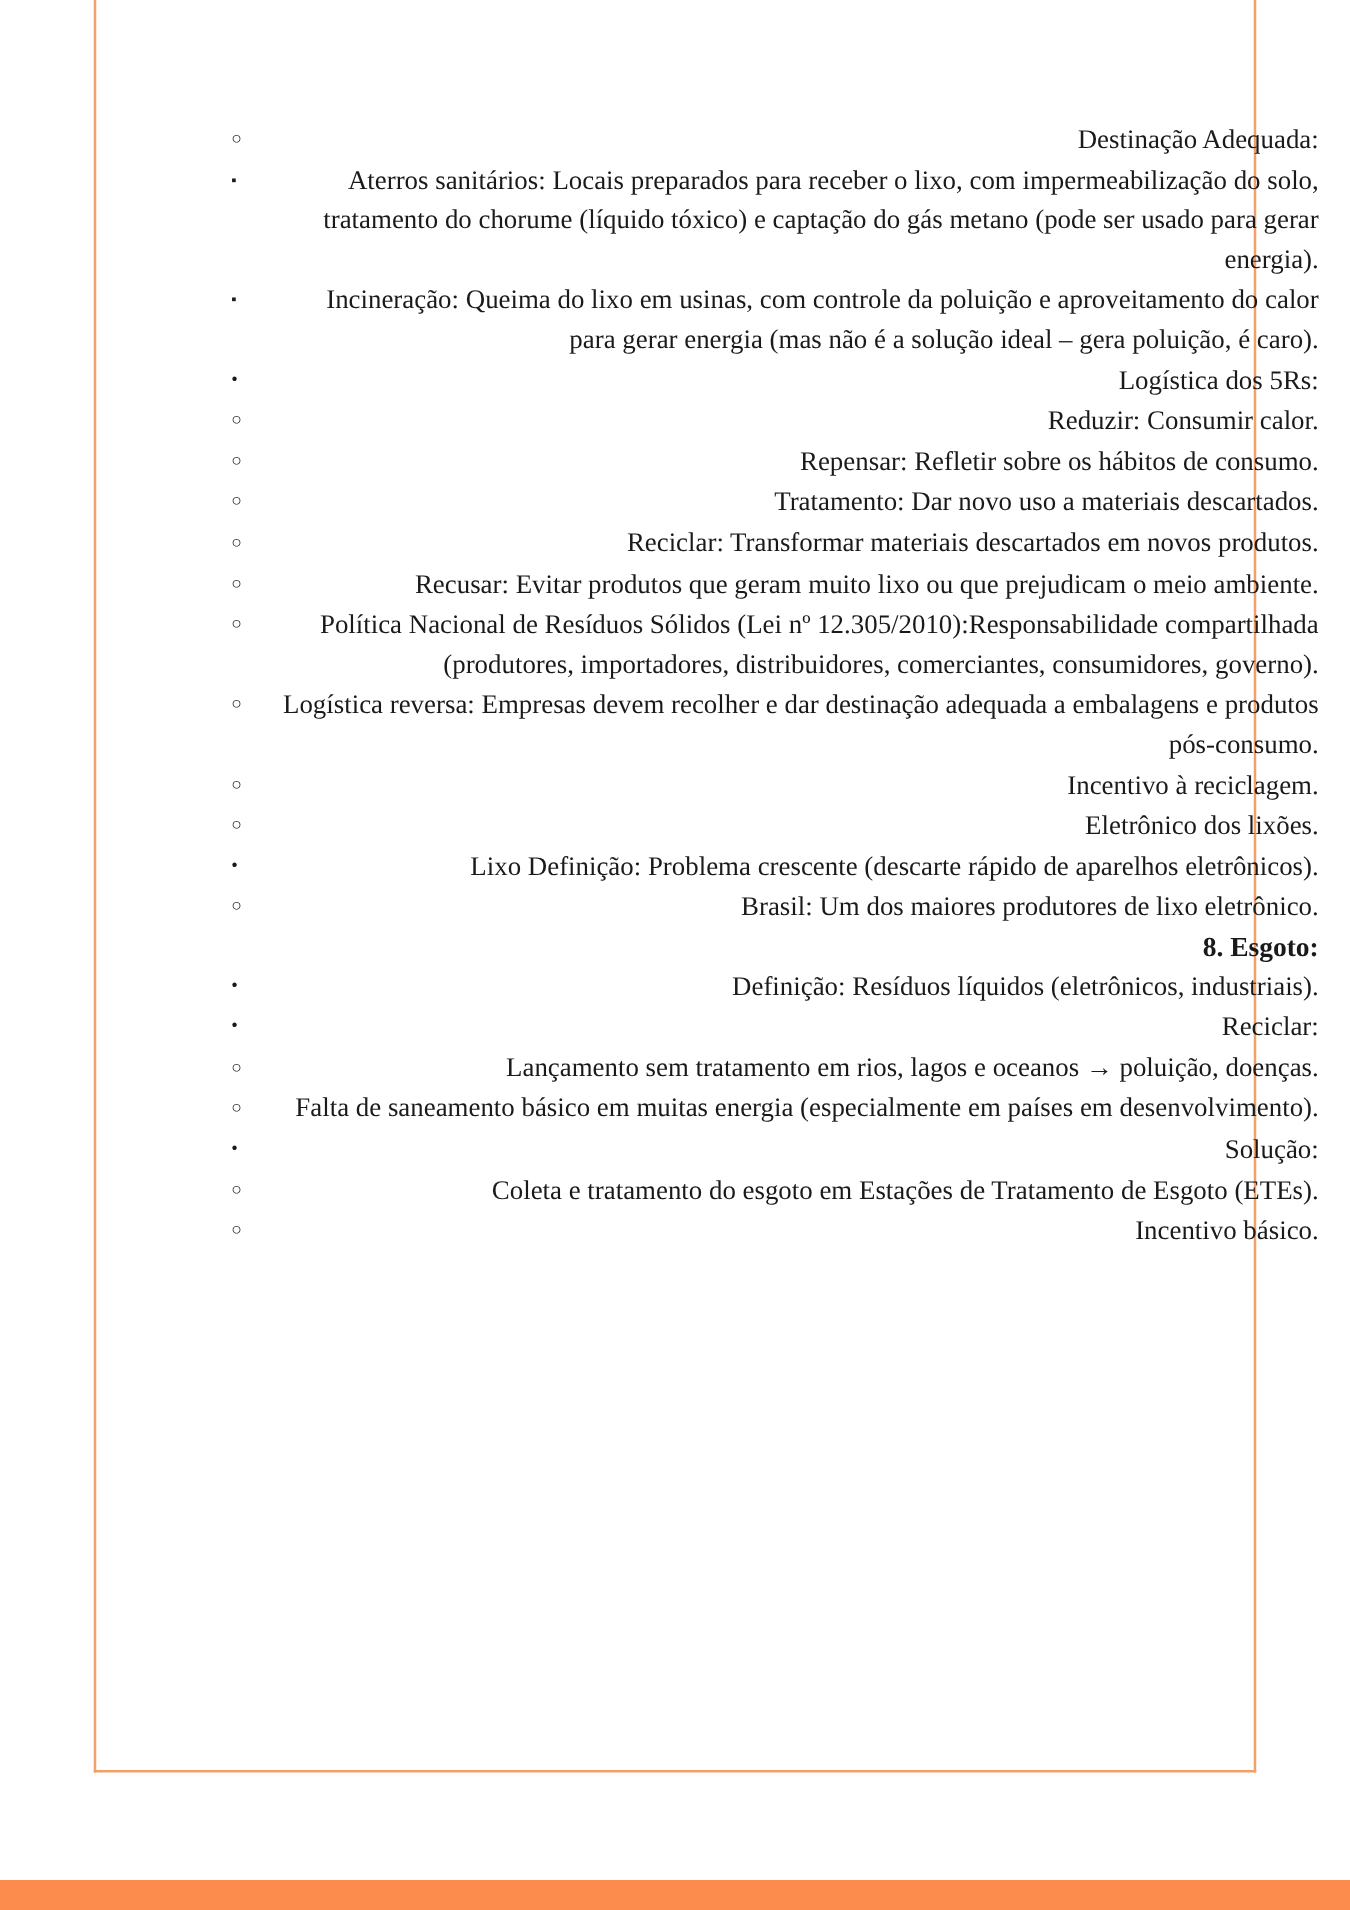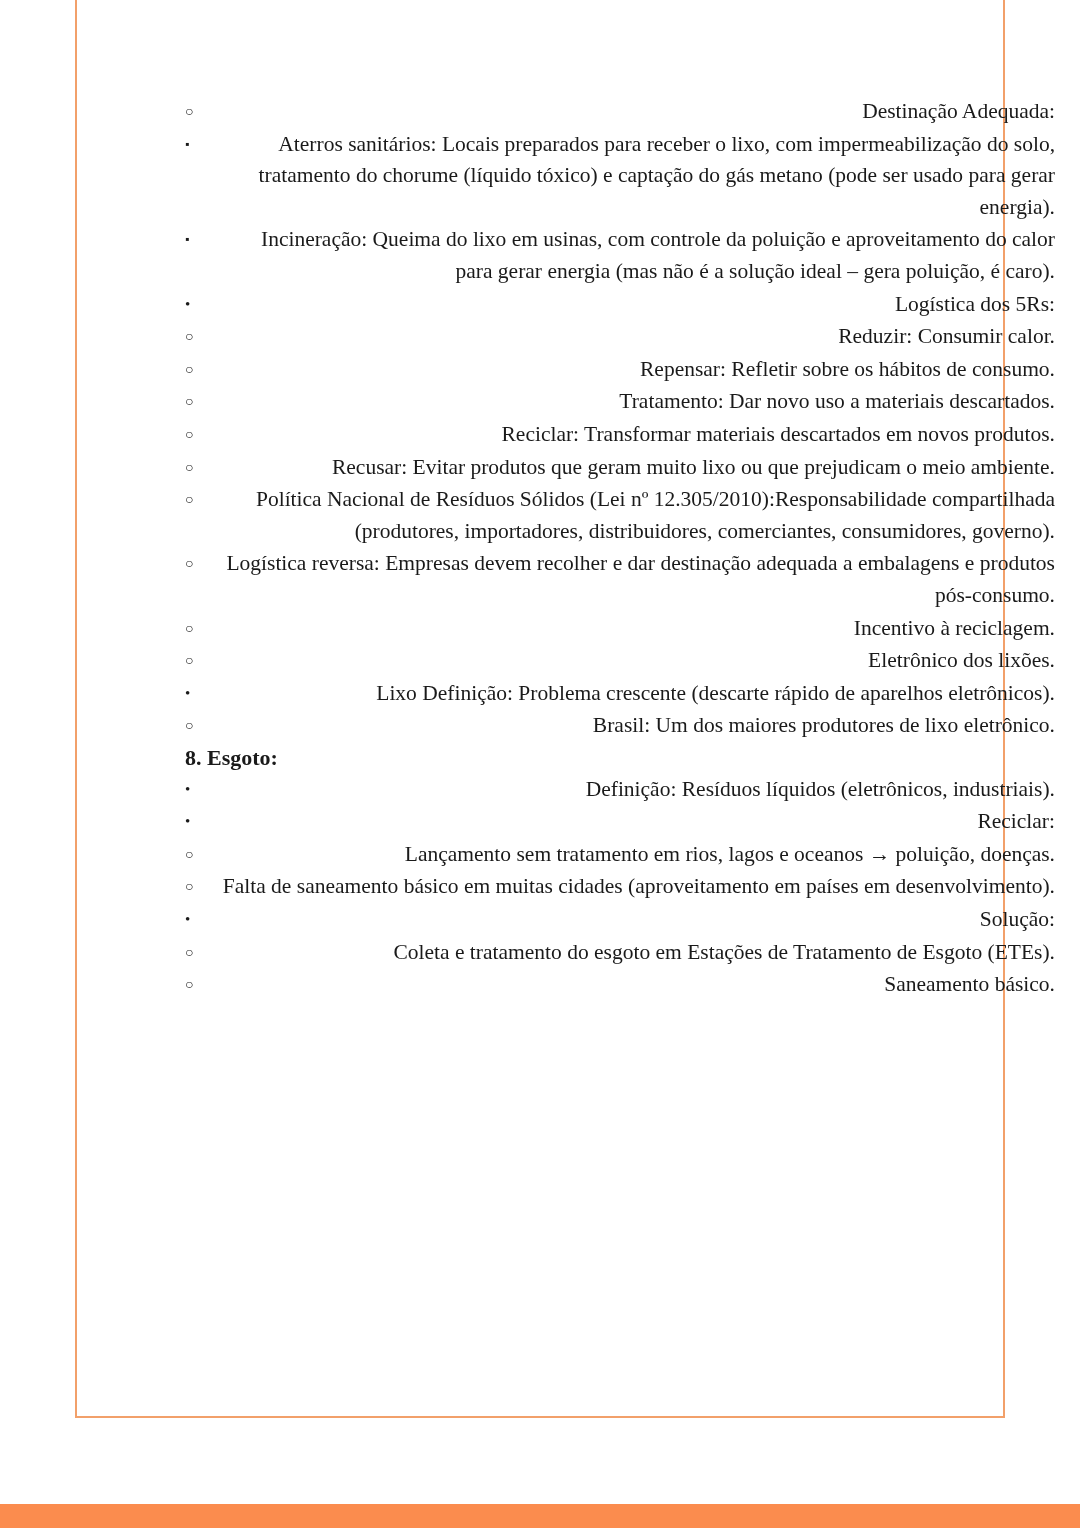--- a/index.html
+++ b/index.html
@@ -84,20 +84,21 @@
   .l3 > .bullet { font-size: 12px; line-height: 2.55; }
 
   .txt { display: block; text-align: right; }
 
   h2.heading {
     font-size: 22px;
     font-weight: bold;
     margin: 0;
     padding: 0;
     line-height: 1.4;
+    text-align: right;
   }
 
   .block-gap-before { margin-top: 34px; }
   .block-gap-after  { margin-bottom: 24px; }
 </style>
 </head>
 <body style="color: rgb(26, 26, 26);">
 
 <div id="page-frame" style="border-color: rgb(242, 160, 106); background: rgb(255, 255, 255);">
   <div id="content">
@@ -172,31 +173,31 @@
         <li class="item l1">
           <span class="bullet">•</span>
           <span class="txt">Reciclar:</span>
         </li>
         <li class="item l2">
           <span class="bullet">○</span>
           <span class="txt">Lançamento sem tratamento em rios, lagos e oceanos → poluição, doenças.</span>
         </li>
         <li class="item l2">
           <span class="bullet">○</span>
-          <span class="txt">Falta de saneamento básico em muitas cidades (aproveitamento em países em desenvolvimento).</span>
+          <span class="txt">Falta de saneamento básico em muitas energia (especialmente em países em desenvolvimento).</span>
         </li>
         <li class="item l1">
           <span class="bullet">•</span>
           <span class="txt">Solução:</span>
         </li>
         <li class="item l2">
           <span class="bullet">○</span>
           <span class="txt">Coleta e tratamento do esgoto em Estações de Tratamento de Esgoto (ETEs).</span>
         </li>
         <li class="item l2">
           <span class="bullet">○</span>
-          <span class="txt">Saneamento básico.</span>
+          <span class="txt">Incentivo básico.</span>
         </li>
       </ul>
     </div>
 </div>
 
 <div id="bottom-bar" style="background: rgb(251, 140, 78);"></div>
 
 </body></html>

